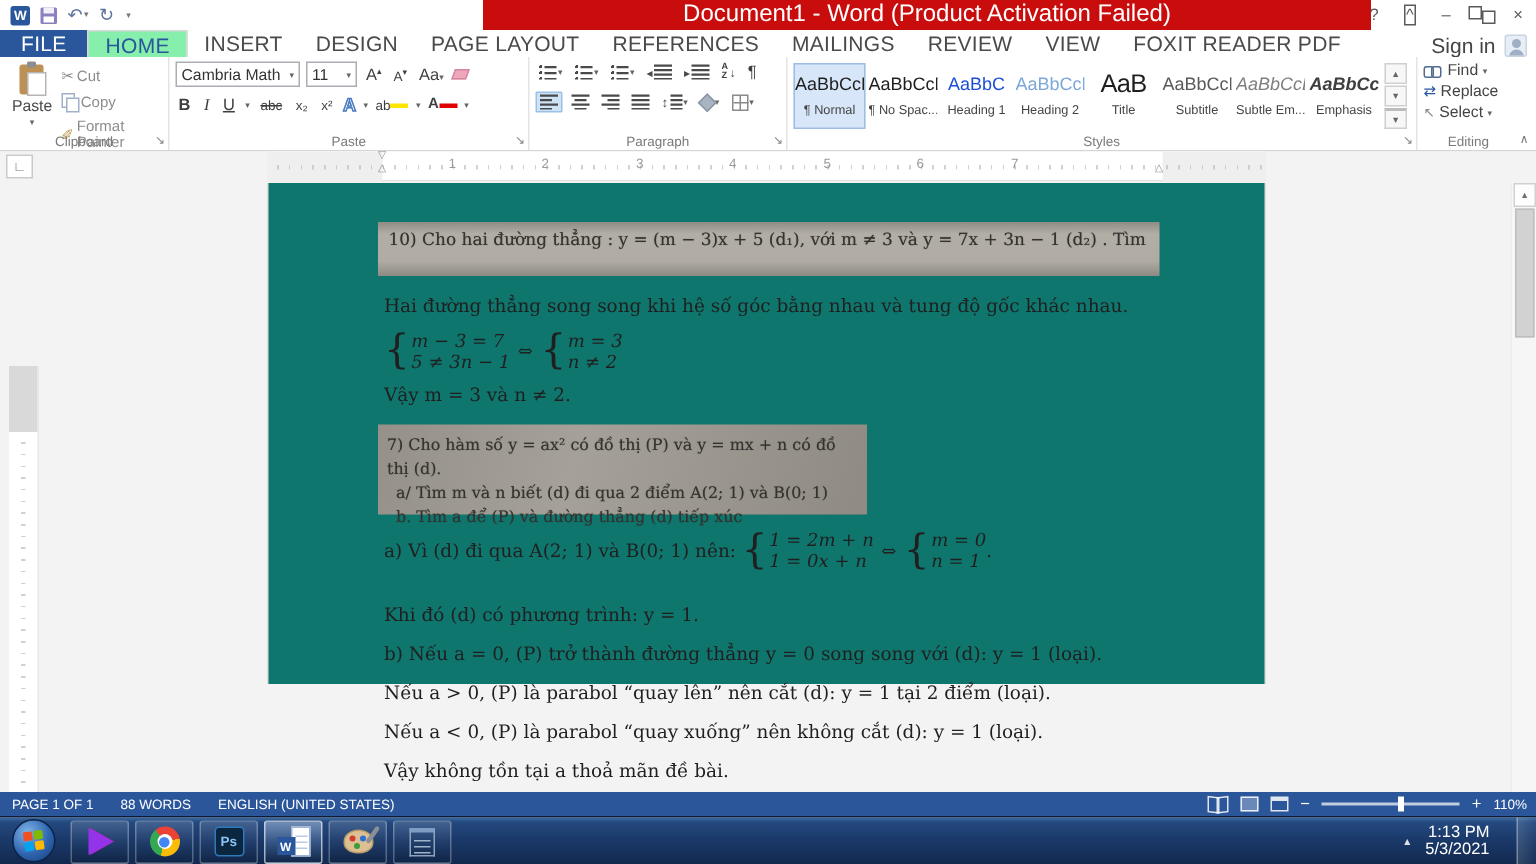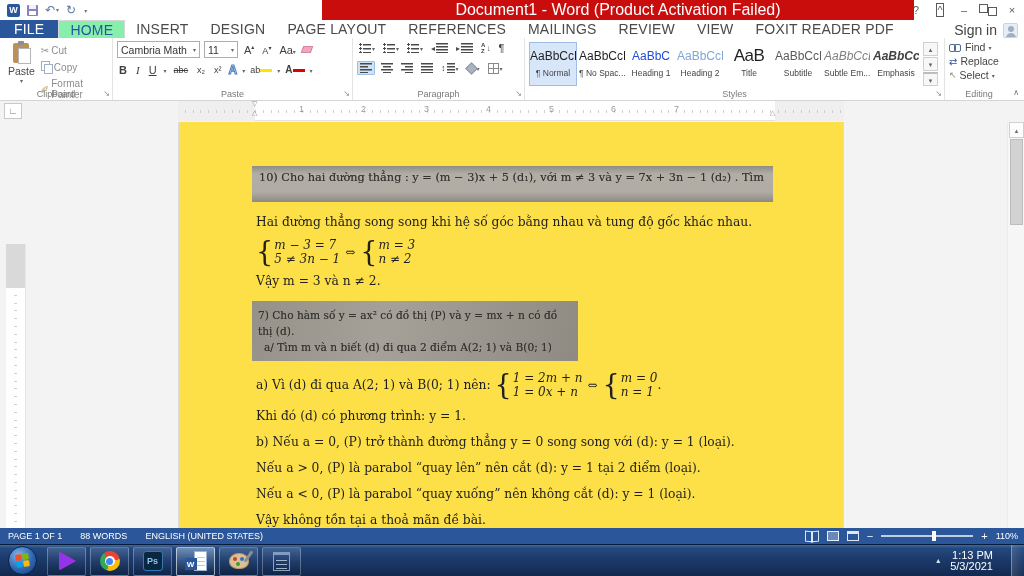--- a/index.html
+++ b/index.html
@@ -121,31 +121,31 @@
     background:repeating-linear-gradient(90deg,transparent 0 6.8px,#c5c5c5 6.8px 7.8px);opacity:.8}
   .rnum{position:absolute;top:3px;font-size:9px;color:#9a9a9a}
   .indmark{position:absolute;font-size:7px;color:#8f8f8f;line-height:6px;text-align:center}
   .vruler{position:absolute;left:6px;top:122px;width:20px;height:406px;background:#fff;border-right:1px solid #e6e6e6}
   .vruler .mz{position:absolute;left:0;right:0;top:0;height:44px;background:#d9d9d9}
   .vruler .vticks{position:absolute;left:8px;top:44px;width:3px;height:360px;
     background:repeating-linear-gradient(180deg,transparent 0 6.8px,#c5c5c5 6.8px 7.8px);opacity:.8}
 
   
   #docarea{position:absolute;top:122px;left:0;width:1024px;height:406px;background:#f3f3f3;overflow:hidden}
-  #page{position:absolute;left:178px;top:0;width:666px;height:406px;background:#fde047;border-left:1px solid #dcdcdc;border-right:1px solid #dcdcdc;padding:44px 69px 0 77px}
+  #page{position:absolute;left:178px;top:0;width:666px;height:334px;background:#0f766e;border-left:1px solid #dcdcdc;border-right:1px solid #dcdcdc;padding:26px 69px 0 77px}
   .p{font-family:"DejaVu Serif",serif;font-size:12.3px;color:#1f1f1f;line-height:14px}
   .scan{font-family:"DejaVu Serif",serif;color:#34332f;text-shadow:0 0 .6px rgba(40,40,35,.55)}
   .scan1{width:521px;height:36px;margin-left:-4px;background:linear-gradient(180deg,#8f8c85,#b2aea5 22%,#b0aca3 72%,#8d8a83);padding:4px 6px 0 7px;font-size:11.3px;line-height:15px}
   .scan2{width:326px;height:60px;margin-left:-4px;background:linear-gradient(105deg,#959188,#a5a198 40%,#8f8b82);padding:6px 4px 0 6px;font-size:10.6px;line-height:16px}
   .eqsys{display:inline-flex;align-items:center}
   .brace{font-family:"DejaVu Serif",serif;font-size:27px;font-weight:300;color:#1f1f1f;line-height:26px}
   .eqcol{display:flex;flex-direction:column;font-family:"DejaVu Serif",serif;font-style:italic;font-size:12px;line-height:14px;color:#1f1f1f;margin-left:1px}
   .eqarrow{margin:0 5px;font-style:normal;font-family:"DejaVu Serif",serif;font-size:12px}
   .eqline{display:flex;align-items:center;flex-wrap:nowrap}
-  .mt13{margin-top:13px}.mt12{margin-top:12px}.mt10{margin-top:10px}.mt9{margin-top:9px}.mt8{margin-top:8px}.mt5{margin-top:10px}
+  .mt13{margin-top:13px}.mt12{margin-top:12px}.mt10{margin-top:10px}.mt9{margin-top:9px}.mt8{margin-top:8px}.mt5{margin-top:22px}
 
   
   .vscroll{position:absolute;right:0;top:0;width:17px;height:406px;background:#f6f6f6;border-left:1px solid #ebebeb}
   .sbtn-up{position:absolute;left:1px;top:0;width:15px;height:16px;background:#fdfdfd;border:1px solid #d0d0d0;color:#707070;font-size:7px;text-align:center;line-height:15px}
   .sthumb{position:absolute;left:2px;top:17px;width:13px;height:86px;background:#d2d2d2;border:1px solid #bdbdbd}
 
   
   #statusbar{position:absolute;top:528px;left:0;width:1024px;height:16px;background:#2b579a;color:#fff;display:flex;align-items:center;font-size:9px}
   #statusbar .left{display:flex;gap:18px;padding-left:8px}
   #statusbar .right{margin-left:auto;display:flex;align-items:center;gap:8px;padding-right:6px}
@@ -473,20 +473,21 @@
             <span>m = 3</span>
             <span>n ≠ 2</span>
           </span>
       </div>
 
       <div class="p mt8">Vậy m = 3 và n ≠ 2.</div>
 
       <div class="scan scan2 mt13">
         <div>7) Cho hàm số y = ax² có đồ thị (P) và y = mx + n có đồ thị (d).</div>
         <div style="padding-left:6px">a/ Tìm m và n biết (d) đi qua 2 điểm A(2; 1) và B(0; 1)</div>
+        <div style="padding-left:6px">b. Tìm a để (P) và đường thẳng (d) tiếp xúc</div>
       </div>
 
       <div class="p eqline mt10">
         <span style="white-space:pre">a) Vì (d) đi qua A(2; 1) và B(0; 1) nên: </span>
         <span class="eqsys">
           <span class="brace">{</span>
           <span class="eqcol">
               <span>1 = 2m + n</span>
               <span>1 = 0x + n</span>
             </span>

